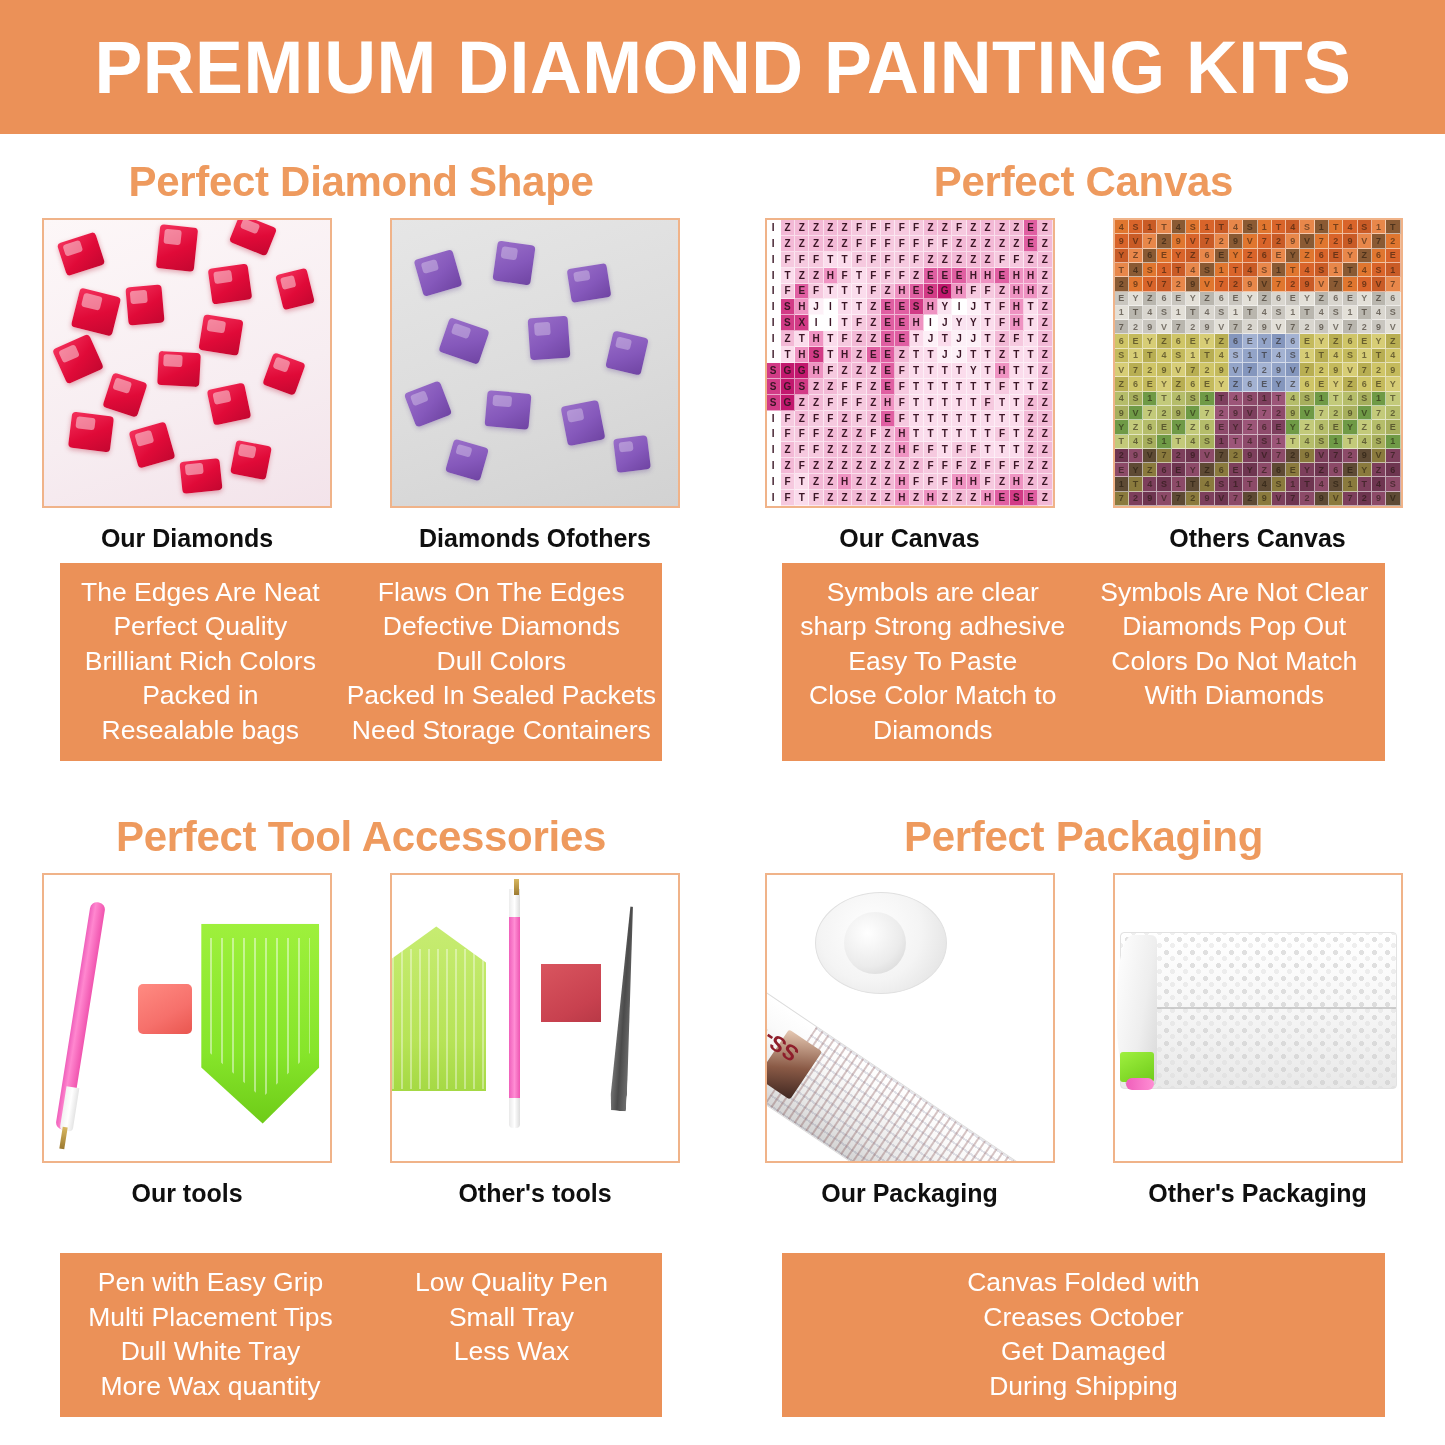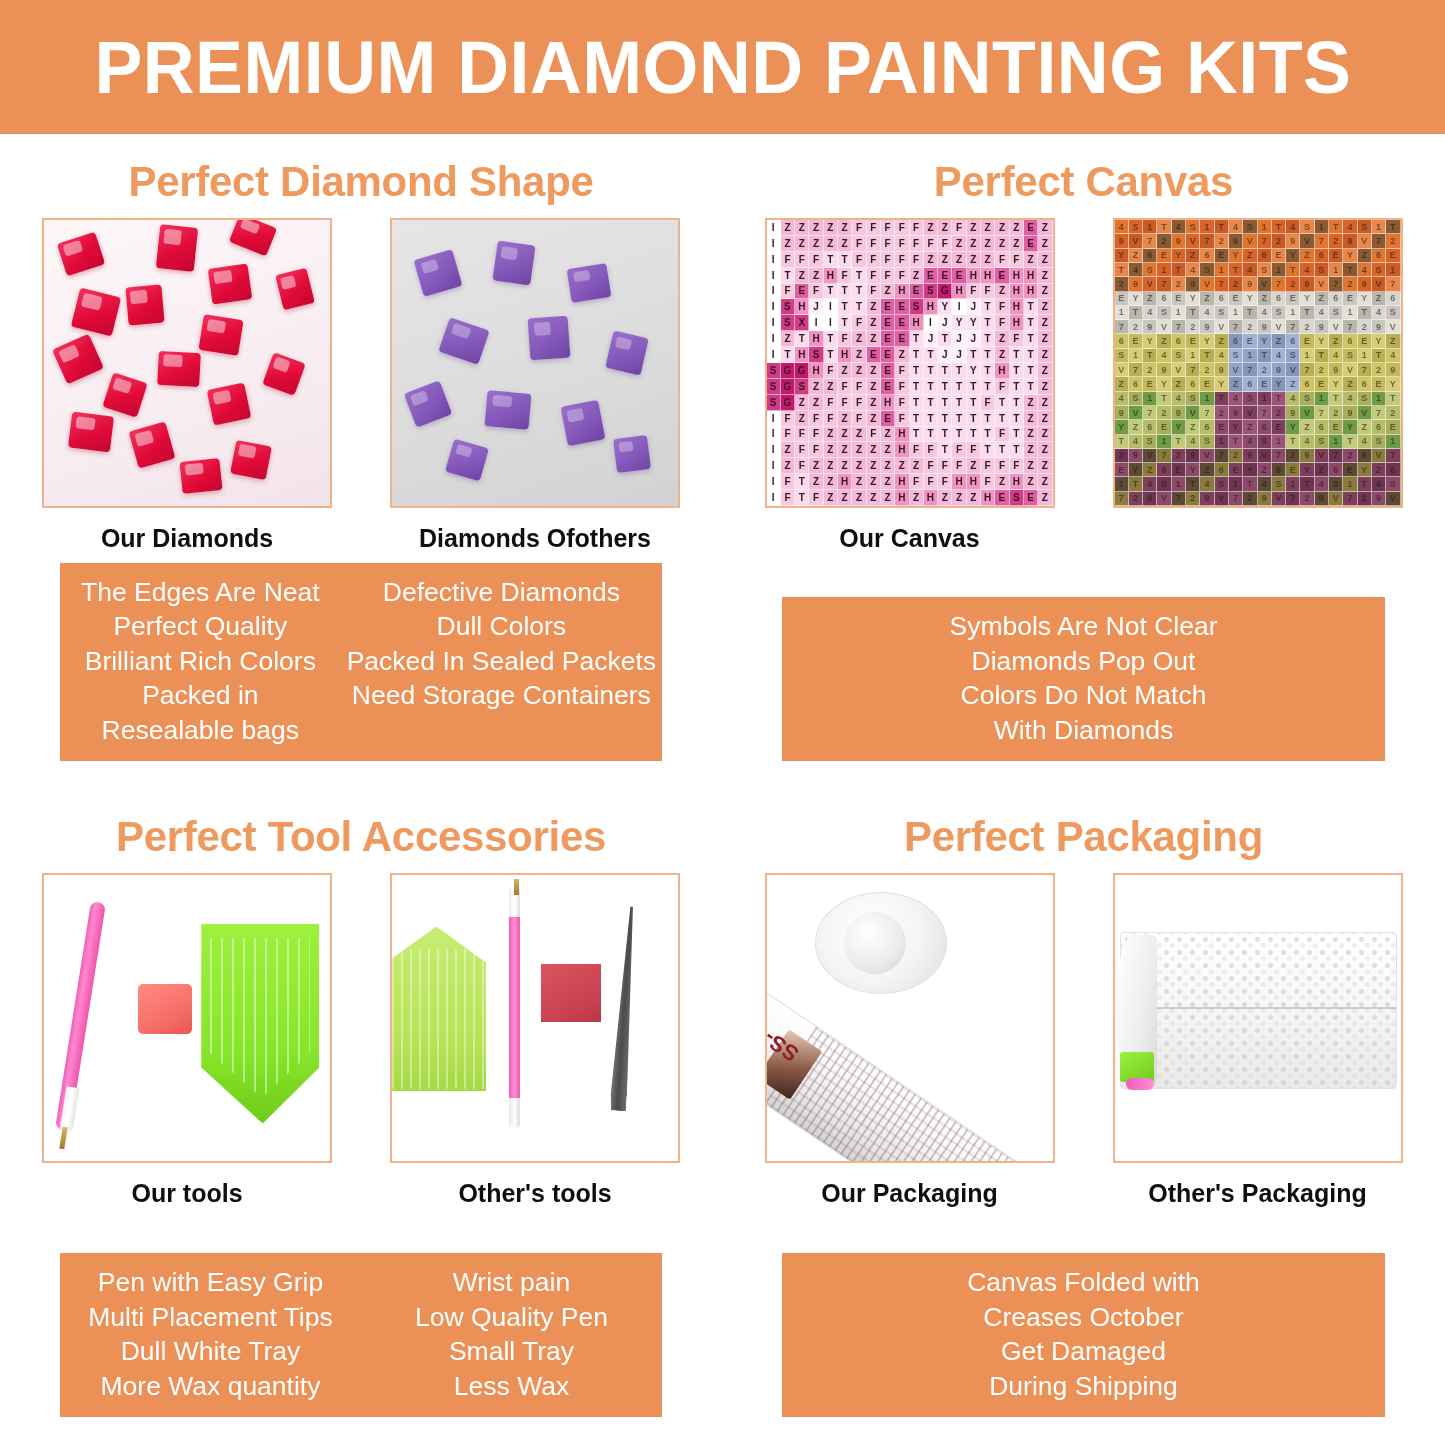--- a/index.html
+++ b/index.html
@@ -224,20 +224,21 @@
 
       <div class="features">
         <div class="feat-col">
             <span class="ln">The Edges Are Neat</span>
             <span class="ln">Perfect Quality</span>
             <span class="ln">Brilliant Rich Colors</span>
             <span class="ln">Packed in</span>
             <span class="ln">Resealable bags</span>
           </div>
         <div class="feat-col">
+            <span class="ln">Flaws On The Edges</span>
             <span class="ln">Defective Diamonds</span>
             <span class="ln">Dull Colors</span>
             <span class="ln">Packed In Sealed Packets</span>
             <span class="ln">Need Storage Containers</span>
           </div>
       </div>
     </div>
 
     <div class="quad">
       <div class="sec-title">Perfect Canvas</div>
@@ -1009,24 +1010,32 @@
                 <div class="cell" style="background: rgb(110, 53, 80);">7</div>
                 <div class="cell" style="background: rgb(140, 74, 104);">2</div>
                 <div class="cell" style="background: rgb(94, 74, 52);">9</div>
                 <div class="cell" style="background: rgb(138, 122, 61);">V</div>
                 <div class="cell" style="background: rgb(125, 63, 92);">7</div>
                 <div class="cell" style="background: rgb(110, 53, 80);">2</div>
                 <div class="cell" style="background: rgb(140, 74, 104);">9</div>
                 <div class="cell" style="background: rgb(94, 74, 52);">V</div>
               </div>
           </div>
+          <div class="panel-caption">Others Canvas</div>
         </div>
       </div>
 
       <div class="features">
+        <div class="feat-col">
+            <span class="ln">Symbols are clear</span>
+            <span class="ln">sharp Strong adhesive</span>
+            <span class="ln">Easy To Paste</span>
+            <span class="ln">Close Color Match to</span>
+            <span class="ln">Diamonds</span>
+          </div>
         <div class="feat-col">
             <span class="ln">Symbols Are Not Clear</span>
             <span class="ln">Diamonds Pop Out</span>
             <span class="ln">Colors Do Not Match</span>
             <span class="ln">With Diamonds</span>
           </div>
       </div>
     </div>
 
     <div class="quad">
@@ -1087,21 +1096,20 @@
       </div>
 
       <div class="features">
         <div class="feat-col">
             <span class="ln">Pen with Easy Grip</span>
             <span class="ln">Multi Placement Tips</span>
             <span class="ln">Dull White Tray</span>
             <span class="ln">More Wax quantity</span>
           </div>
         <div class="feat-col">
-            <span class="ln">Wrist pain</span>
             <span class="ln">Low Quality Pen</span>
             <span class="ln">Small Tray</span>
             <span class="ln">Less Wax</span>
           </div>
       </div>
     </div>
 
     <div class="quad">
       <div class="sec-title">Perfect Packaging</div>
 

